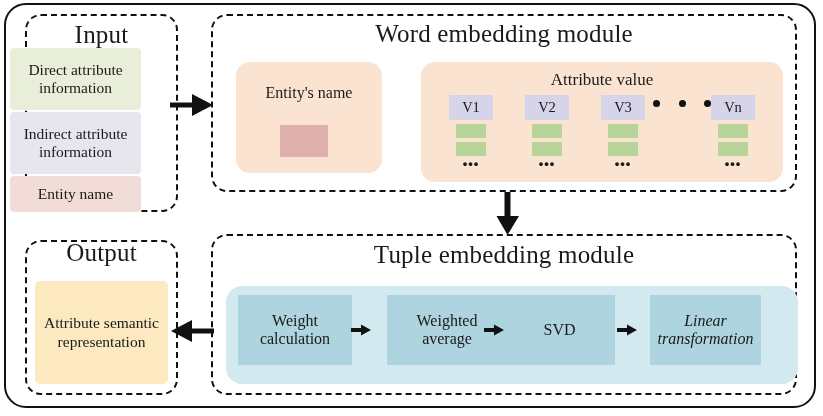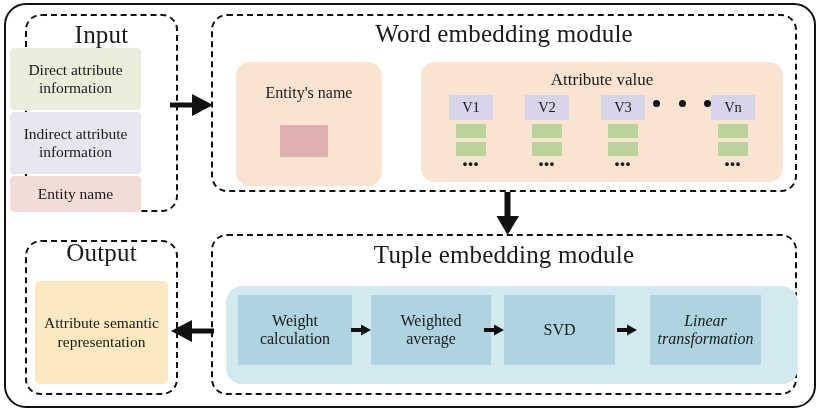--- a/index.html
+++ b/index.html
@@ -99,21 +99,21 @@
   
   #word-box { left: 211px; top: 14px; width: 586px; height: 178px; }
   #word-title { top: 21px; }
 
   .peach-card {
     position: absolute;
     background: #fae3d0;
     border-radius: 14px;
     box-sizing: border-box;
   }
-  #entity-card { left: 236px; top: 62px; width: 146px; height: 124px; }
+  #entity-card { left: 236px; top: 62px; width: 146px; height: 111px; }
   #entity-card .card-label {
     position: absolute;
     left: 0; right: 0;
     top: 22px;
     text-align: center;
     font-size: 16px;
     white-space: nowrap;
   }
   #entity-swatch {
     position: absolute;
@@ -208,21 +208,21 @@
     display: flex;
     align-items: center;
     justify-content: center;
     text-align: center;
     font-size: 16px;
     line-height: 1.15;
     box-sizing: border-box;
     padding: 2px 4px;
   }
   #step-1 { left: 238px; width: 114px; }
-  #step-2 { left: 371px; width: 120px; font-family: Liberation Serif, serif; }
+  #step-2 { left: 387px; width: 120px; font-family: Liberation Serif, serif; }
   #step-3 { left: 504px; width: 111px; }
   #step-4 { left: 650px; width: 111px; font-style: italic; }
 
   
   .mini-arrow {
     position: absolute;
     top: 323px;
     width: 22px;
     height: 14px;
   }

